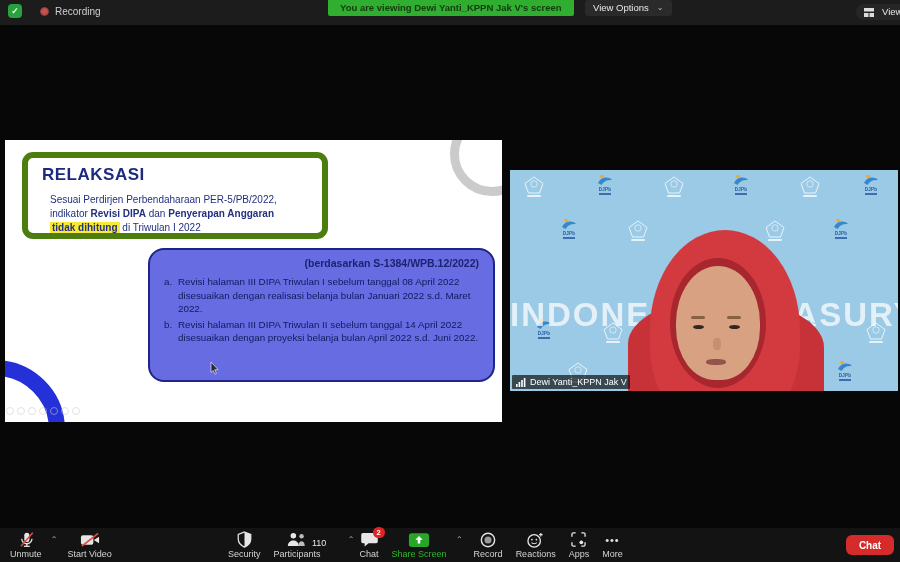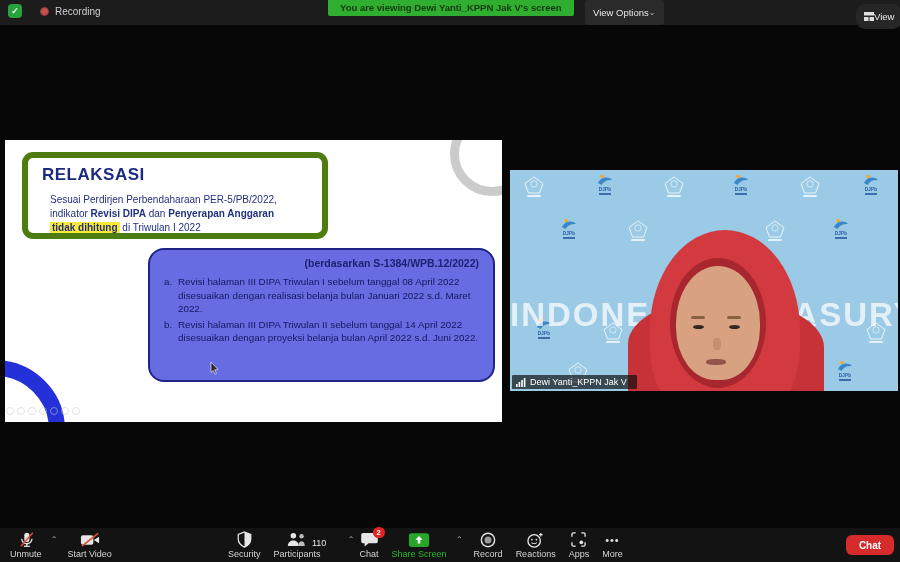--- a/index.html
+++ b/index.html
@@ -8,22 +8,22 @@
 
   
   .topbar{position:absolute;left:0;top:0;width:900px;height:25px;background:#1c1c1c;z-index:10;}
   .rec-group{position:absolute;left:8px;top:4px;display:flex;align-items:center;gap:6px;}
   .shield-chk{width:14px;height:14px;background:#27a33b;border-radius:4px;color:#fff;font-size:9px;
     display:flex;align-items:center;justify-content:center;font-weight:bold;}
   .rec-dot{width:9px;height:9px;border-radius:50%;background:#c2514d;border:1px solid #8f3734;margin-left:12px;}
   .rec-label{color:#cfcfcf;font-size:10px;}
   .banner{position:absolute;left:328px;top:0;height:16px;line-height:16px;background:#2fae2f;
     color:#143a10;font-size:9.5px;font-weight:bold;padding:0 12px;border-radius:0 0 2px 2px;}
-  .pill{position:absolute;top:0;height:25px;line-height:16px;background:#2a2a2a;border:none;
-    color:#e8e8e8;font-size:9.5px;border-radius:3px;padding:0 8px;display:flex;align-items:center;gap:0;cursor:pointer;}
+  .pill{position:absolute;top:0;height:16px;line-height:16px;background:#2a2a2a;border:none;
+    color:#e8e8e8;font-size:9.5px;border-radius:3px;padding:0 8px;display:flex;align-items:center;gap:8px;cursor:pointer;}
   .pill .chev{font-size:8px;color:#bbb;}
   .view-options{left:585px;}
   .view-btn{left:856px;top:4px;border-radius:9px;background:#262626;}
   .grid-ic{display:inline-block;width:10px;height:9px;}
 
   
   .stage{position:absolute;left:0;top:25px;width:900px;height:503px;background:#070707;}
 
   
   .slide{position:absolute;left:5px;top:115px;width:497px;height:282px;background:#ffffff;overflow:hidden;}
@@ -63,21 +63,21 @@
     border-radius:48% 52% 0 0;}
   .hijab{position:absolute;left:140px;top:60px;width:150px;height:200px;background:#d23a40;
     border-radius:50% 50% 42% 42%;}
   .hijab-inner{position:absolute;left:160px;top:88px;width:96px;height:130px;background:#a8262e;border-radius:50%;}
   .face{position:absolute;left:166px;top:96px;width:84px;height:114px;background:#d8a181;border-radius:50% 50% 46% 46%;}
   .brow{position:absolute;width:14px;height:3px;background:#8a6043;border-radius:2px;top:146px;}
   .eye{position:absolute;width:11px;height:4px;background:#33261e;border-radius:50%;top:155px;}
   .nose{position:absolute;left:203px;top:168px;width:8px;height:12px;background:#c78f6e;border-radius:40%;}
   .lips{position:absolute;left:196px;top:189px;width:20px;height:6px;background:#95544b;border-radius:40%;}
   .name-tag{position:absolute;left:2px;bottom:2px;z-index:5;background:rgba(10,10,10,.68);color:#fff;
-    font-size:9px;padding:2px 10px 2px 4px;display:flex;align-items:center;gap:4px;border-radius:1px;}
+    font-size:9px;padding:2px 3px 2px 4px;display:flex;align-items:center;gap:4px;border-radius:1px;}
 
   
   .toolbar{position:absolute;left:0;top:528px;width:900px;height:34px;background:#131313;z-index:10;}
   .tb-item{display:flex;flex-direction:column;align-items:center;justify-content:flex-start;gap:1px;
     color:#d4d4d4;font-size:9px;cursor:pointer;position:relative;padding-top:3px;}
   .tb-item .ic{height:17px;display:flex;align-items:center;justify-content:center;position:relative;}
   .left-group{position:absolute;left:10px;top:0;display:flex;gap:26px;height:34px;}
   .center-group{position:absolute;left:228px;top:0;display:flex;gap:13px;height:34px;}
   .tb-chev{position:absolute;top:7px;color:#b5b5b5;font-size:8px;}
   .count{font-size:9px;color:#e8e8e8;position:absolute;left:26px;top:7px;}

